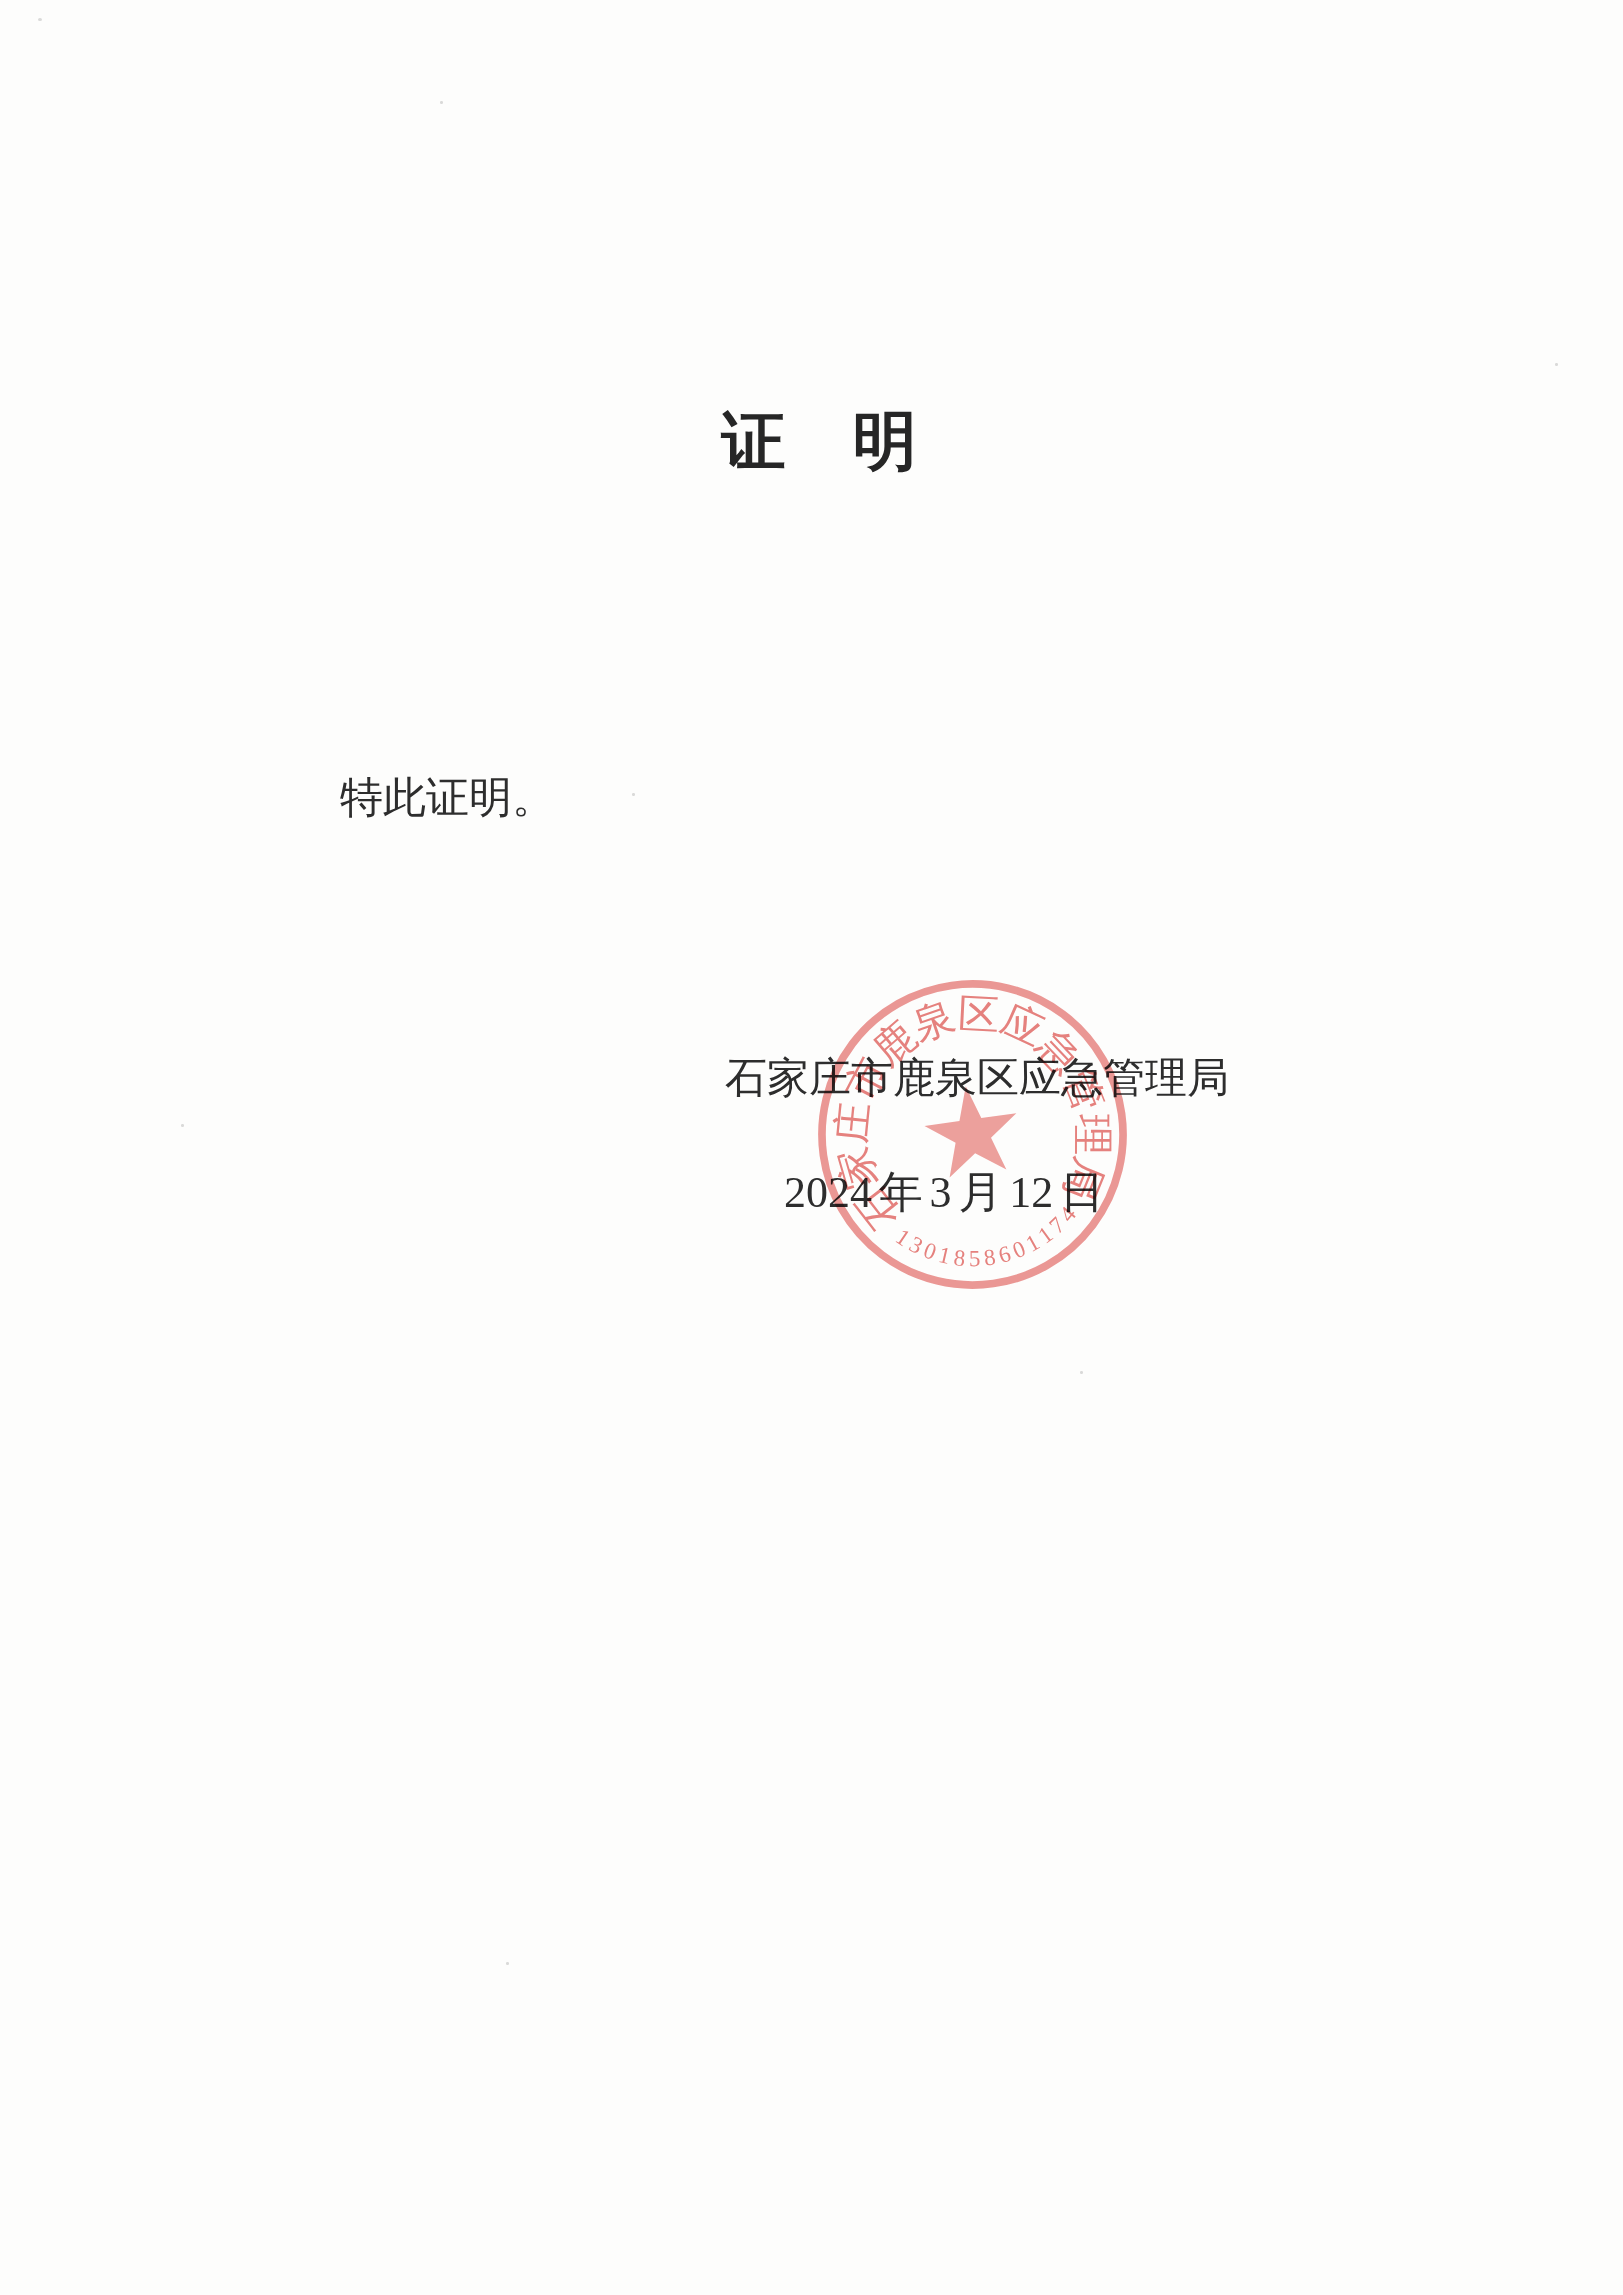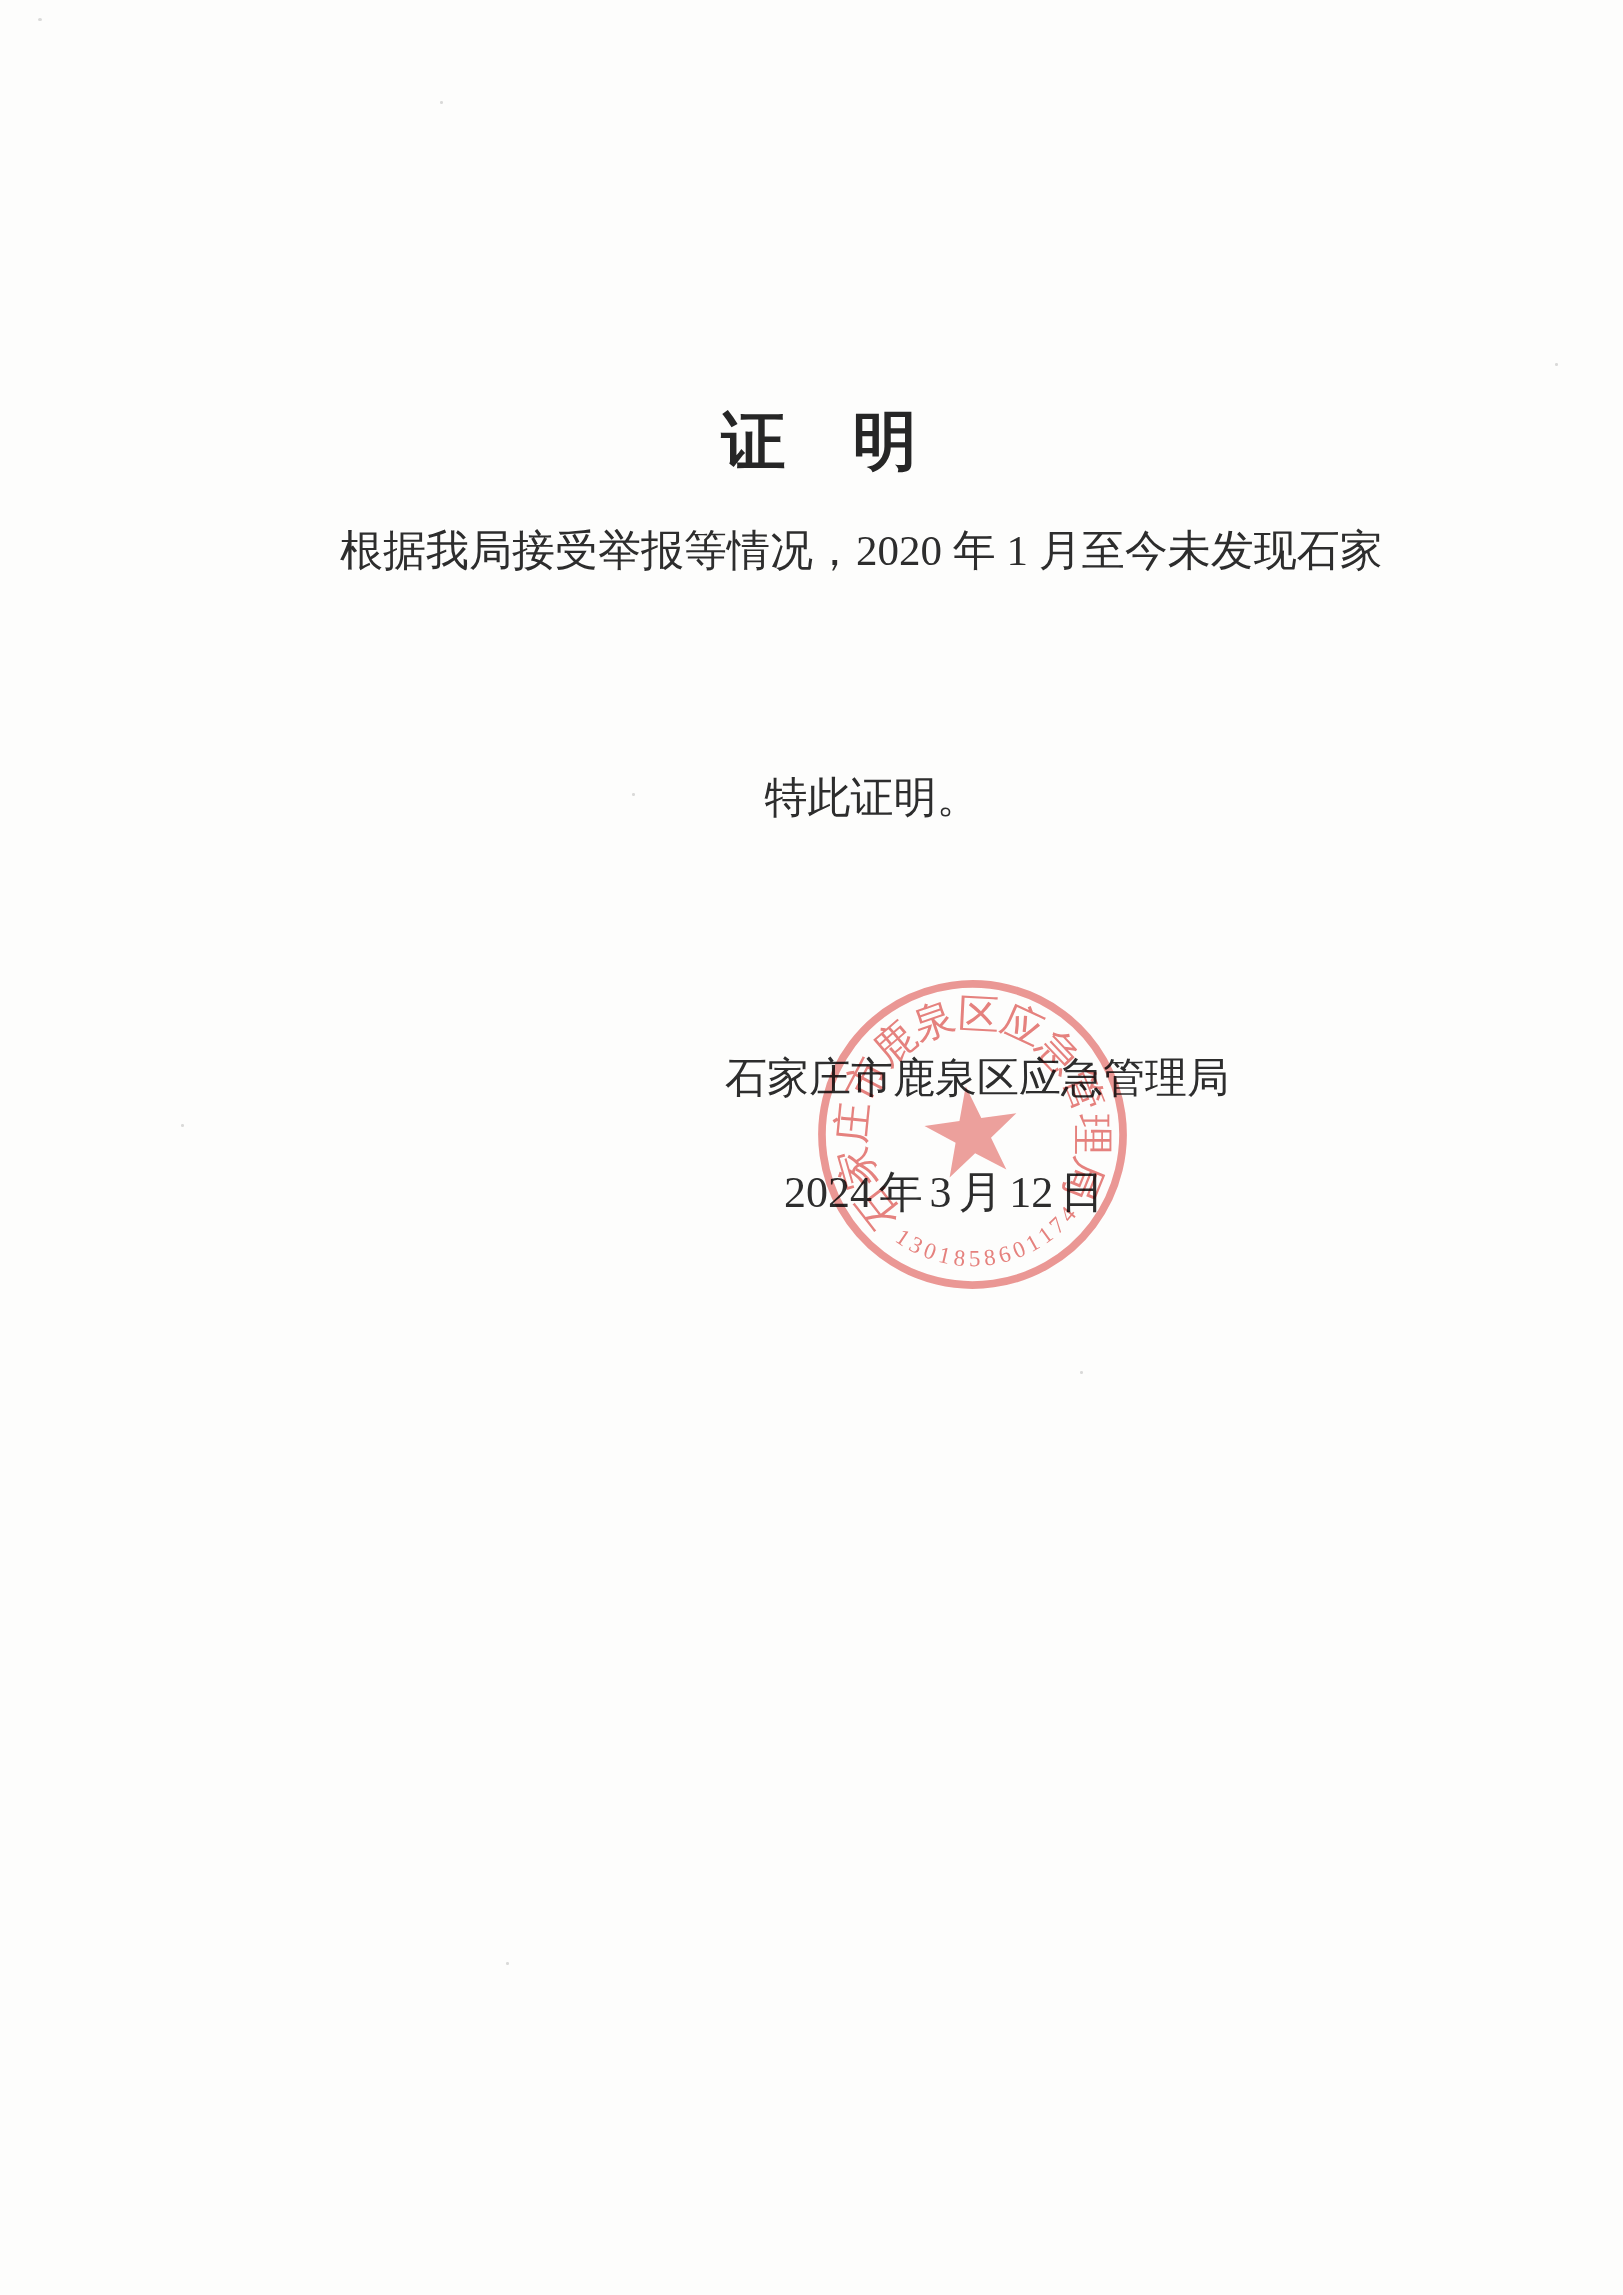--- a/index.html
+++ b/index.html
@@ -36,21 +36,20 @@
     text-align:justify;
   }
   .line{white-space:nowrap;}
   .indent{text-indent:2em;}
   .closing-paragraph{
     position:absolute;
     top:754px;left:254px;width:1150px;
     font-size:43px;
     line-height:88px;
     color:var(--ink);
-    text-align:center;
   }
   .issuer-line{
     position:absolute;
     top:1015px;left:725px;
     font-size:42px;
     line-height:52px;
     white-space:nowrap;
     color:var(--ink);
     margin-top:37px;
   }
@@ -98,21 +97,20 @@
     border-radius:50%;
     background:rgba(60,60,60,0.18);
   }
 </style>
 </head>
 <body>
 
 <h1 class="doc-title">证　明</h1>
 
 <div class="body-paragraph">
-  <div class="line indent">根据我局接受举报等情况，2020 年 1 月至今未发现石家</div>
 </div>
 
 <div class="closing-paragraph">
   <div class="line indent">特此证明。</div>
 </div>
 
 <div class="issuer-line">石家庄市鹿泉区应急管理局</div>
 <div class="date-line">2024 年 3 月 12 日</div>
 
 <div class="seal-wrap">

